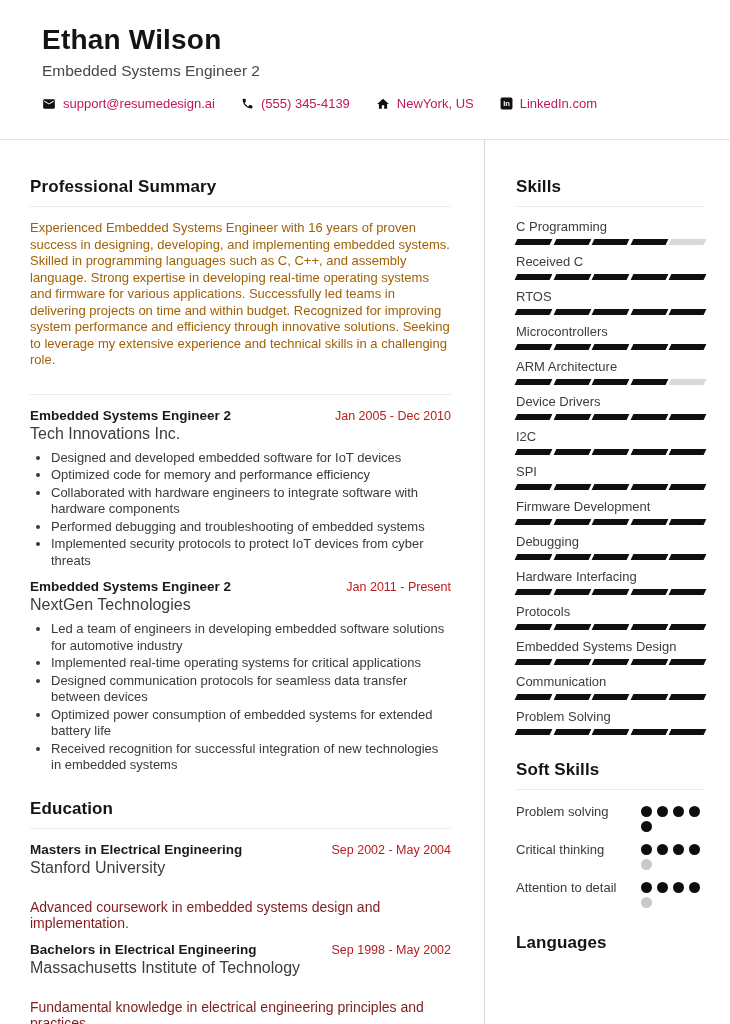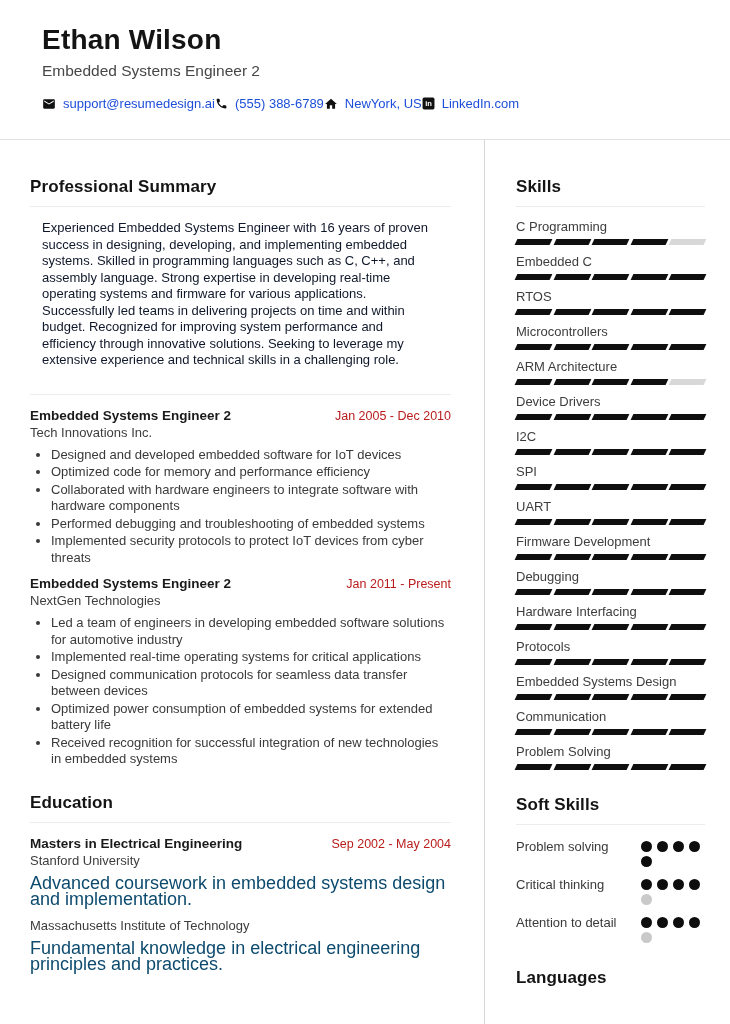--- a/index.html
+++ b/index.html
@@ -2,43 +2,43 @@
 <html style="--text-primary: #141414; --divider: #e2e2e2; --bar-filled: #0f0f0f; --bar-empty: #d8d8d8; --dot-filled: #0d0d0d; --dot-empty: #c9c9c9; --badge-bg: #0d0d0d; --badge-text: #ffffff;"><head>
 <meta charset="utf-8">
 <style>
   html,body{margin:0;padding:0;background:#fff;}
   .page{width:730px;height:1024px;background:#fff;overflow:hidden;box-sizing:border-box;
         font-family:"Liberation Sans",sans-serif;color:#3a3a3a;}
   
   .header{padding:24px 42px 28px;border-bottom:1px solid var(--divider,#e2e2e2);}
   .name{font-size:28px;font-weight:700;color:var(--text-primary,#141414);margin:0;line-height:1.12;letter-spacing:.2px;}
   .headline{font-size:15.5px;color:#474747;margin-top:7px;}
-  .contacts{display:flex;margin-top:16px;font-size:13px;color:#1d4ed8;align-items:center;}
+  .contacts{display:flex;gap:26px;margin-top:16px;font-size:13px;color:#be185d;align-items:center;}
   .contact{display:flex;align-items:center;gap:7px;}
   .contact svg{display:block;flex:0 0 auto;}
   
   .columns{display:flex;height:886px;}
   .col-left{width:485px;box-sizing:border-box;padding:0 33px 0 30px;border-right:1px solid #d6d6d6;}
   .col-right{flex:1;box-sizing:border-box;padding:0 25px 0 31px;}
   
   .section{margin-top:37px;}
   .section.tight{margin-top:25px;}
   .section-heading{font-size:17px;font-weight:700;color:var(--text-primary,#141414);margin:0 0 9px;letter-spacing:.1px;}
   .section-rule{border:none;border-top:1px solid #ececec;margin:0 0 13px;}
   
-  .summary-text{font-size:13px;line-height:16.5px;color:#0f172a;margin:12px;}
+  .summary-text{font-size:13px;line-height:16.5px;color:#a16207;margin:0;}
   .job{margin-bottom:5px;}
   .job-head{display:flex;justify-content:space-between;align-items:baseline;}
   .job-title{font-size:13.5px;font-weight:700;color:#1a1a1a;}
   .job-dates{font-size:12.5px;color:#b91c1c;white-space:nowrap;}
-  .job-company{font-size:13px;color:#3d3d3d;margin-top:2px;}
+  .job-company{font-size:16px;color:#3d3d3d;margin-top:2px;}
   .job-bullets{margin:7px 0 10px;padding-left:21px;}
   .job-bullets li{font-size:13px;line-height:16.5px;margin:0 0 1px;color:#3a3a3a;}
   .edu{margin-bottom:3px;}
-  .edu-desc{font-size:18px;color:#0c4a6e;margin:7px 0 10px;line-height:16.5px;}
+  .edu-desc{font-size:14px;color:#7f1d1d;margin:22px 0 10px;line-height:16.5px;}
   
   .skill{margin-bottom:10px;}
   .skill-name{font-size:13px;color:#3d3d3d;line-height:14px;margin-bottom:5px;}
   .skill-bar{display:flex;gap:4px;height:6px;}
   .seg{flex:1;height:6px;background:var(--bar-empty,#d8d8d8);transform:skewX(-25deg);}
   .seg.filled{background:var(--bar-filled,#0f0f0f);}
   
   .soft-row{display:flex;align-items:flex-start;margin-bottom:9px;}
   .soft-name{flex:0 0 104px;font-size:13px;color:#3a3a3a;line-height:17px;}
   .dots{margin-left:auto;width:64px;display:flex;flex-wrap:wrap;gap:4px 5px;padding-top:3px;}
@@ -61,21 +61,21 @@
             </svg>
           </span>
         <span>support@resumedesign.ai</span>
       </span>
       <span class="contact">
         <span>
             <svg width="13" height="13" viewBox="0 0 24 24" fill="#111">
               <path d="M6.62 10.79c1.44 2.83 3.76 5.14 6.59 6.59l2.2-2.2c.27-.27.67-.36 1.02-.24 1.12.37 2.33.57 3.57.57.55 0 1 .45 1 1V20c0 .55-.45 1-1 1-9.39 0-17-7.61-17-17 0-.55.45-1 1-1h3.5c.55 0 1 .45 1 1 0 1.25.2 2.45.57 3.57.11.35.03.74-.25 1.02l-2.2 2.2z"></path>
             </svg>
           </span>
-        <span>(555) 388-6789</span>
+        <span>(555) 345-4139</span>
       </span>
       <span class="contact">
         <span>
             <svg width="14" height="14" viewBox="0 0 24 24" fill="#111">
               <path d="M10 20v-6h4v6h5v-8h3L12 3 2 12h3v8z"></path>
             </svg>
           </span>
         <span>NewYork, US</span>
       </span>
       <span class="contact">
@@ -139,20 +139,24 @@
         <div>
             <div class="edu">
     <div class="job-head">
       <span class="job-title">Masters in Electrical Engineering</span>
       <span class="job-dates">Sep 2002 - May 2004</span>
     </div>
     <div class="job-company">Stanford University</div>
     <div class="edu-desc">Advanced coursework in embedded systems design and implementation.</div>
   </div>
             <div class="edu">
+    <div class="job-head">
+      <span class="job-title">Bachelors in Electrical Engineering</span>
+      <span class="job-dates">Sep 1998 - May 2002</span>
+    </div>
     <div class="job-company">Massachusetts Institute of Technology</div>
     <div class="edu-desc">Fundamental knowledge in electrical engineering principles and practices.</div>
   </div>
           </div>
       </div>
     </div>
 
     <div class="col-right">
       <div class="section">
         <h2 class="section-heading">Skills</h2>
@@ -162,21 +166,21 @@
     <div class="skill-name">C Programming</div>
     <div class="skill-bar">
                 <span class="seg filled"></span>
                 <span class="seg filled"></span>
                 <span class="seg filled"></span>
                 <span class="seg filled"></span>
                 <span class="seg"></span>
               </div>
   </div>
             <div class="skill">
-    <div class="skill-name">Embedded C</div>
+    <div class="skill-name">Received C</div>
     <div class="skill-bar">
                 <span class="seg filled"></span>
                 <span class="seg filled"></span>
                 <span class="seg filled"></span>
                 <span class="seg filled"></span>
                 <span class="seg filled"></span>
               </div>
   </div>
             <div class="skill">
     <div class="skill-name">RTOS</div>
@@ -223,30 +227,20 @@
     <div class="skill-bar">
                 <span class="seg filled"></span>
                 <span class="seg filled"></span>
                 <span class="seg filled"></span>
                 <span class="seg filled"></span>
                 <span class="seg filled"></span>
               </div>
   </div>
             <div class="skill">
     <div class="skill-name">SPI</div>
-    <div class="skill-bar">
-                <span class="seg filled"></span>
-                <span class="seg filled"></span>
-                <span class="seg filled"></span>
-                <span class="seg filled"></span>
-                <span class="seg filled"></span>
-              </div>
-  </div>
-            <div class="skill">
-    <div class="skill-name">UART</div>
     <div class="skill-bar">
                 <span class="seg filled"></span>
                 <span class="seg filled"></span>
                 <span class="seg filled"></span>
                 <span class="seg filled"></span>
                 <span class="seg filled"></span>
               </div>
   </div>
             <div class="skill">
     <div class="skill-name">Firmware Development</div>

